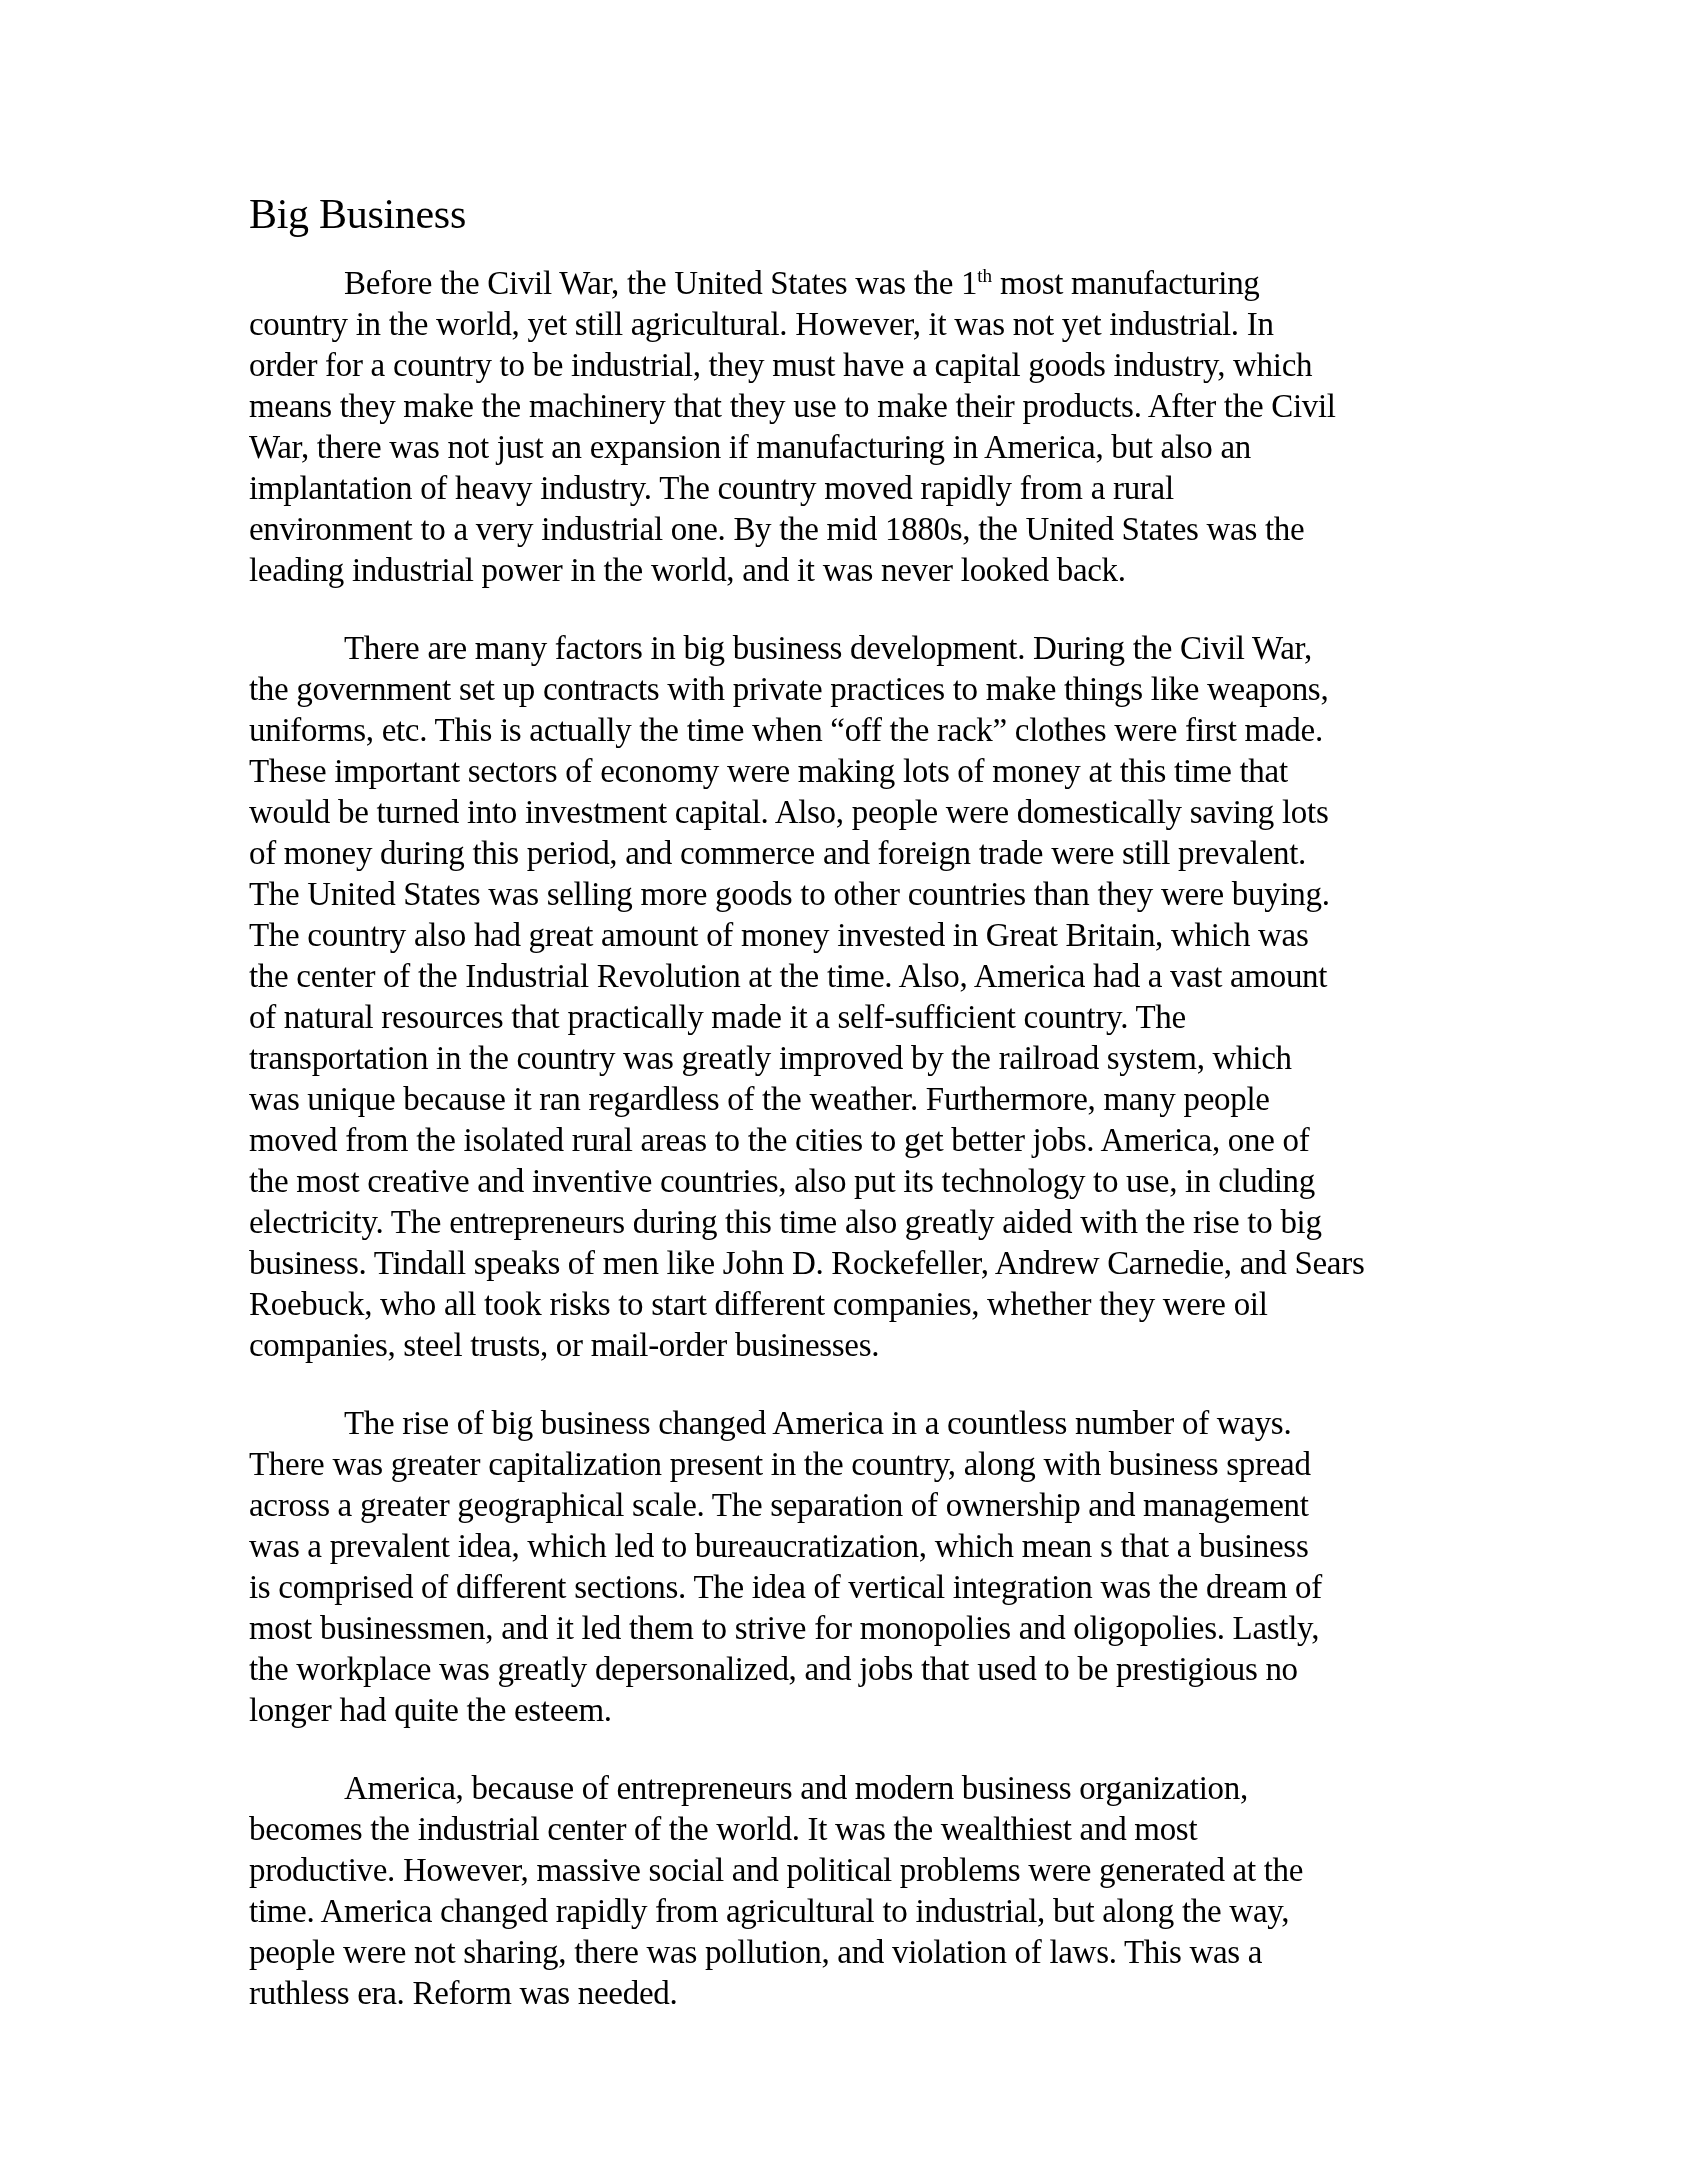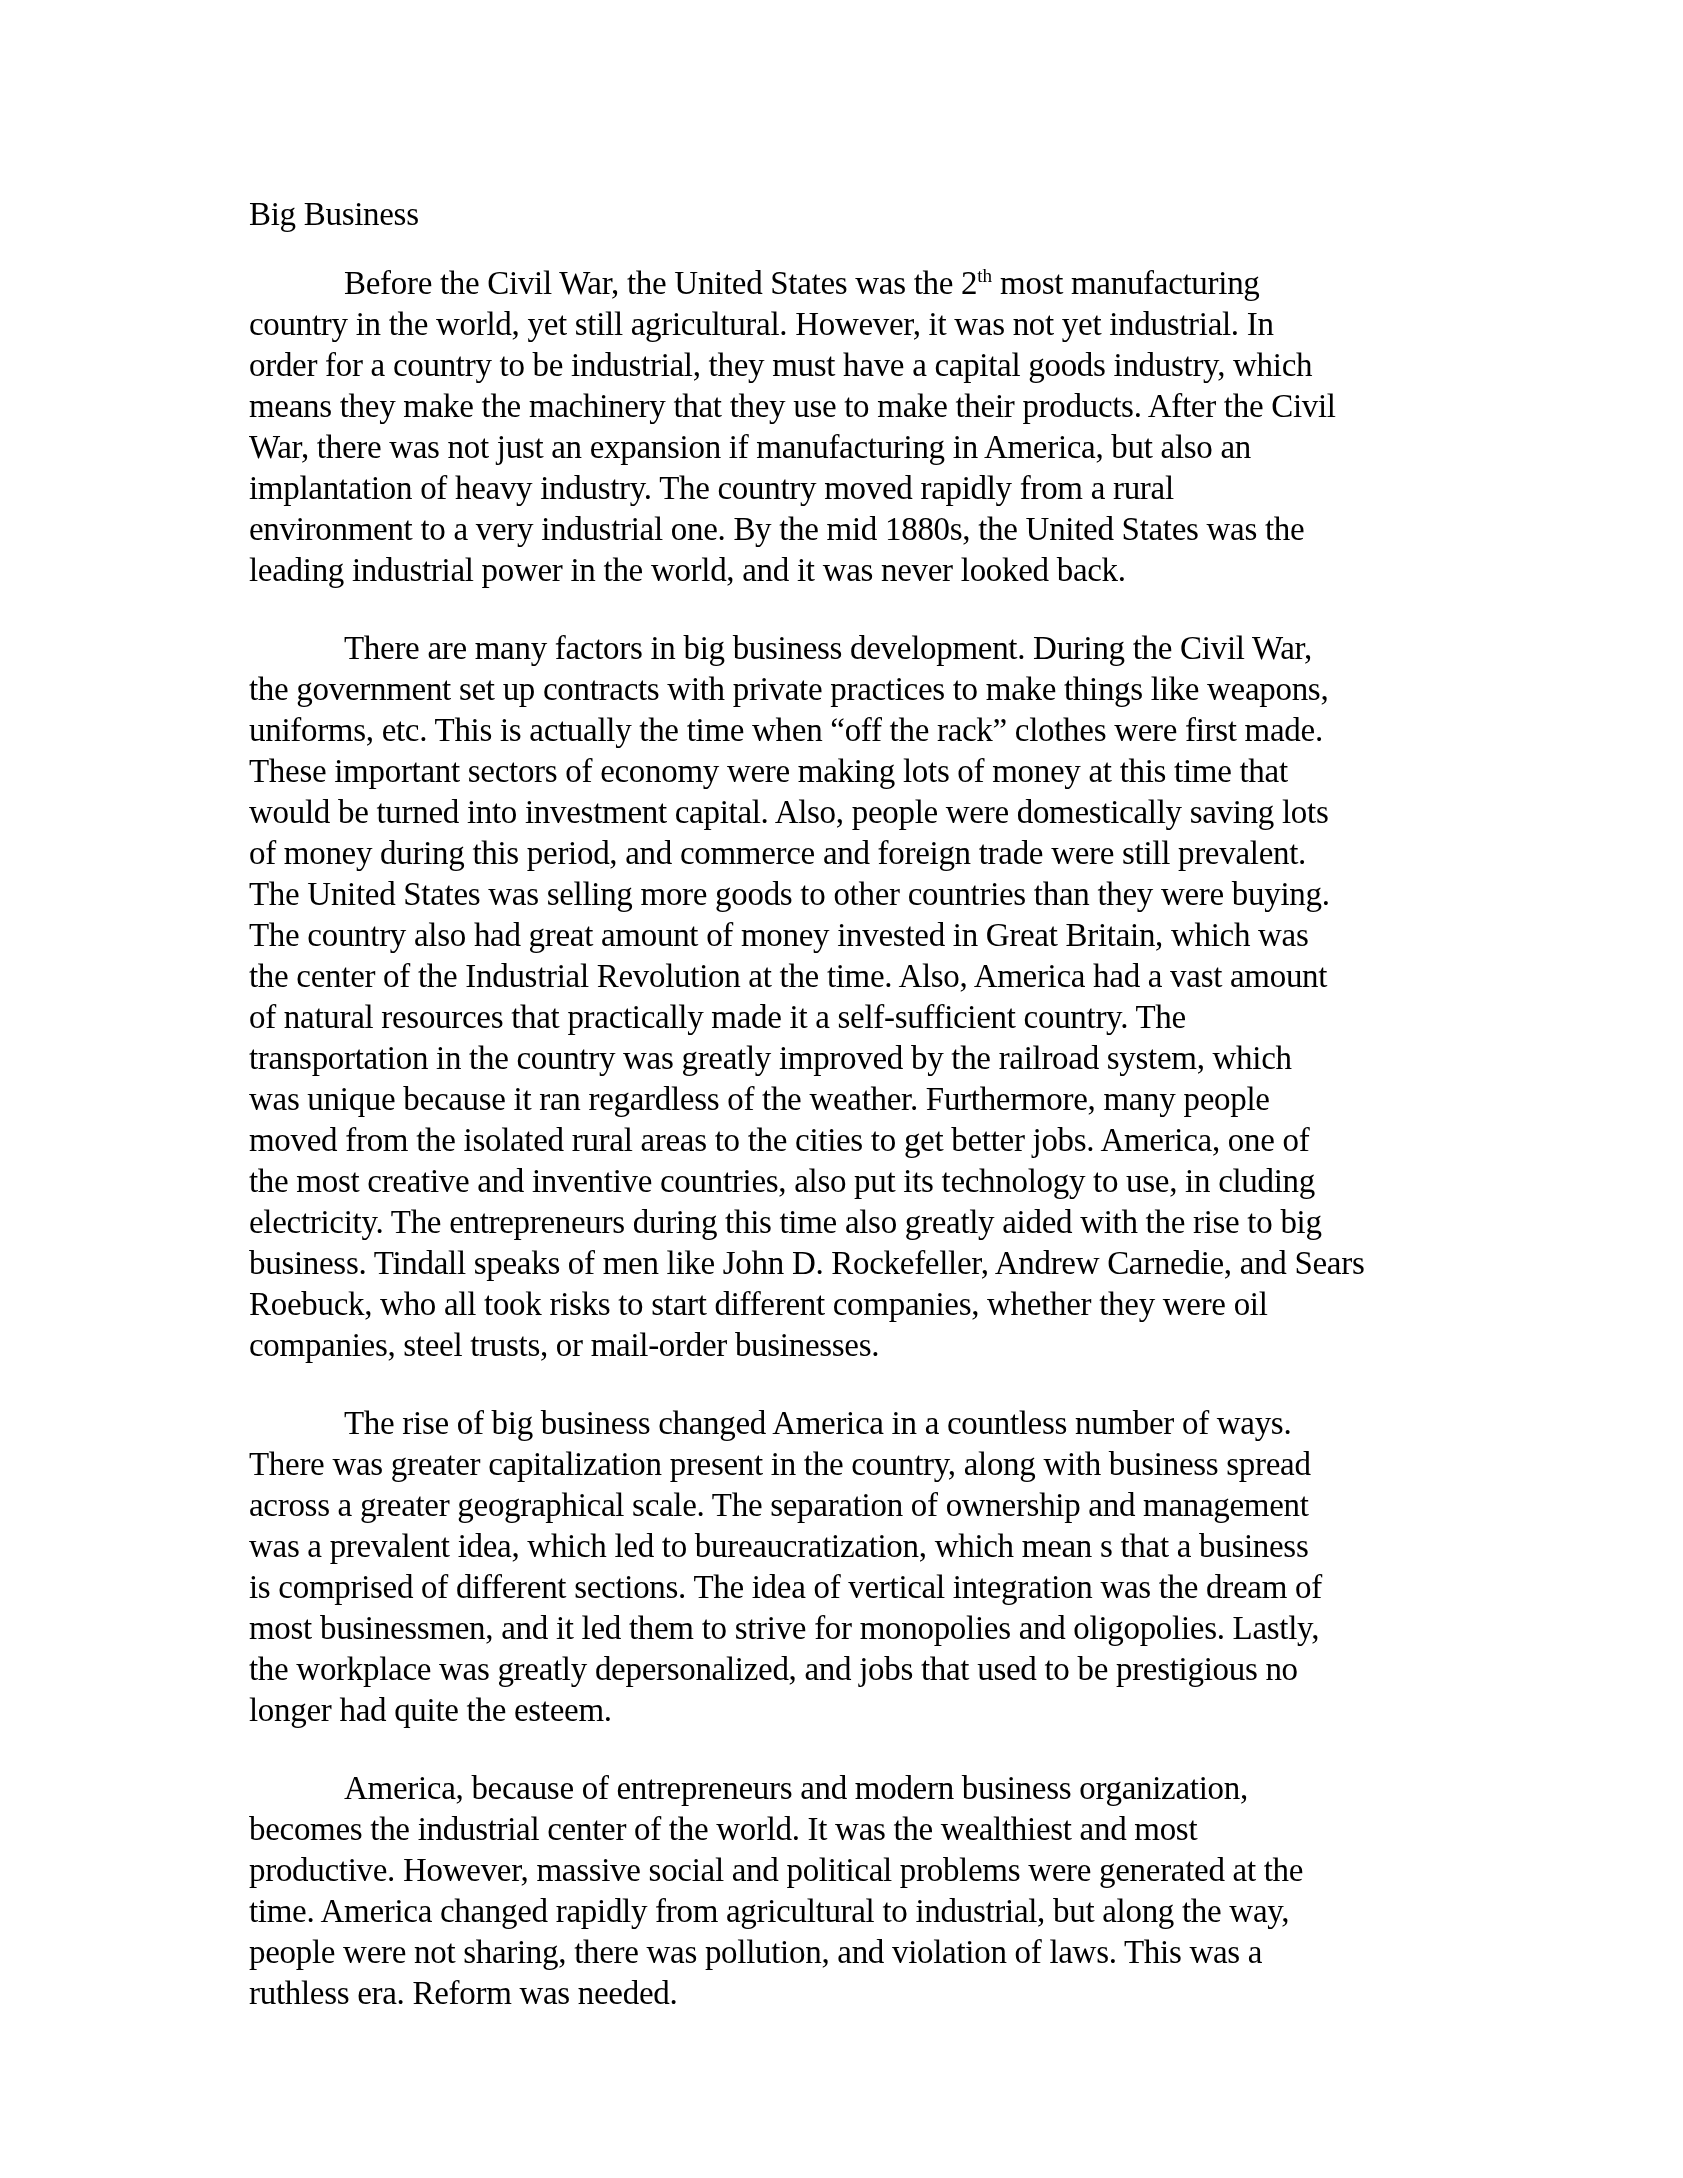--- a/index.html
+++ b/index.html
@@ -15,21 +15,21 @@
     box-sizing: border-box;
     padding: 194px 149px 99px 249px;
     overflow: hidden;
     font-family: "Liberation Serif", "DejaVu Serif", serif;
     font-size: 33px;
     line-height: 41px;
     letter-spacing: -0.3px;
     color: #000000;
   }
   .doc-title {
-    font-size: 33px;
+    font-size: 42px;
     font-weight: normal;
     margin: 0 0 28px 0;
     white-space: pre;
   }
   .para {
     margin: 0 0 37px 0;
     text-indent: 95px;
     white-space: pre;
   }
   .para:last-child {
@@ -41,21 +41,21 @@
     line-height: 0;
     letter-spacing: 0;
     text-align: right;
   }
 </style>
 </head>
 <body>
 
 <div class="page">
   <h1 class="doc-title">Big Business</h1>
-  <p class="para"><span>Before the Civil War, the United States was the 2</span><sup class="sup">th</sup><span> most manufacturing
+  <p class="para"><span>Before the Civil War, the United States was the 1</span><sup class="sup">th</sup><span> most manufacturing
 country in the world, yet still agricultural. However, it was not yet industrial. In
 order for a country to be industrial, they must have a capital goods industry, which
 means they make the machinery that they use to make their products. After the Civil
 War, there was not just an expansion if manufacturing in America, but also an
 implantation of heavy industry. The country moved rapidly from a rural
 environment to a very industrial one. By the mid 1880s, the United States was the
 leading industrial power in the world, and it was never looked back.</span></p>
   <p class="para">There are many factors in big business development. During the Civil War,
 the government set up contracts with private practices to make things like weapons,
 uniforms, etc. This is actually the time when “off the rack” clothes were first made.

